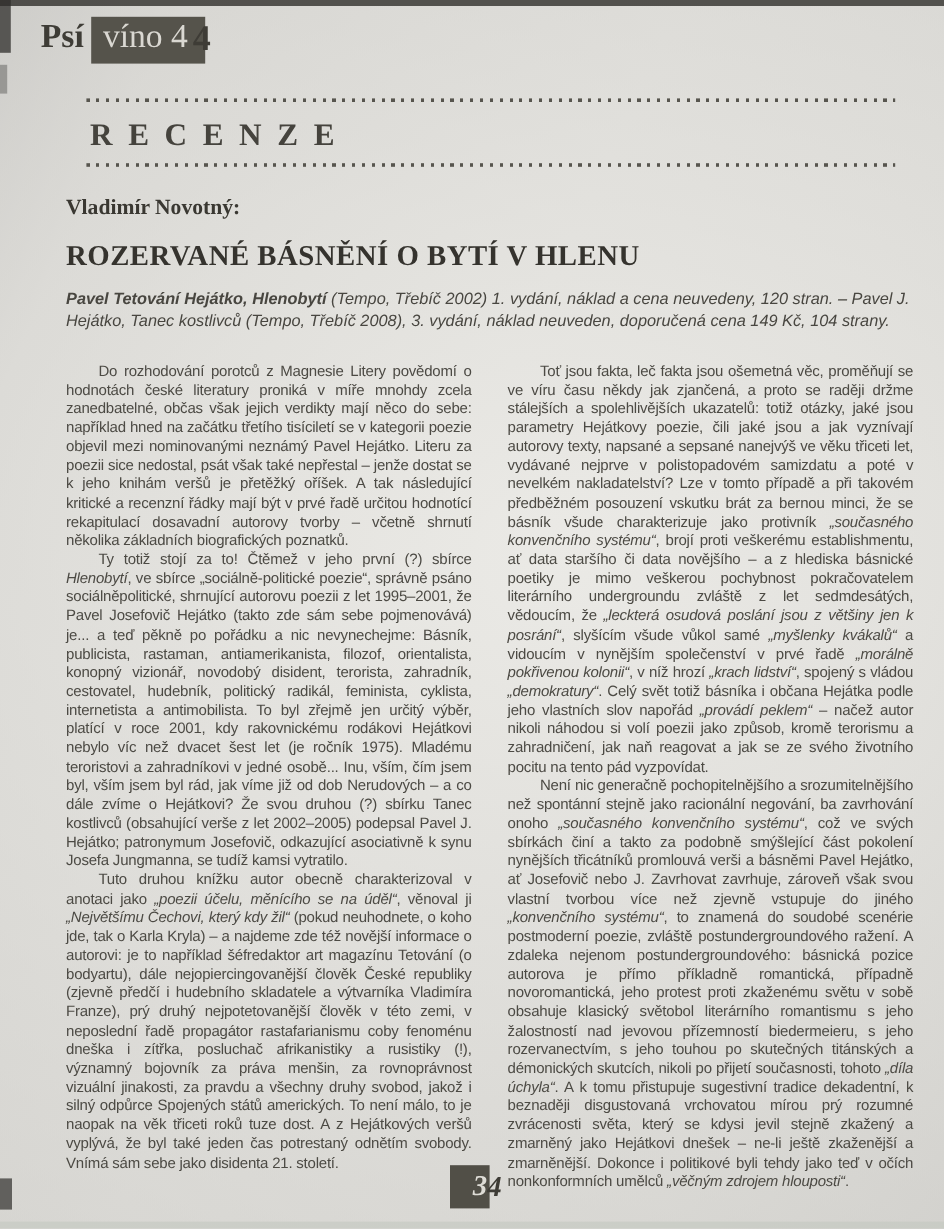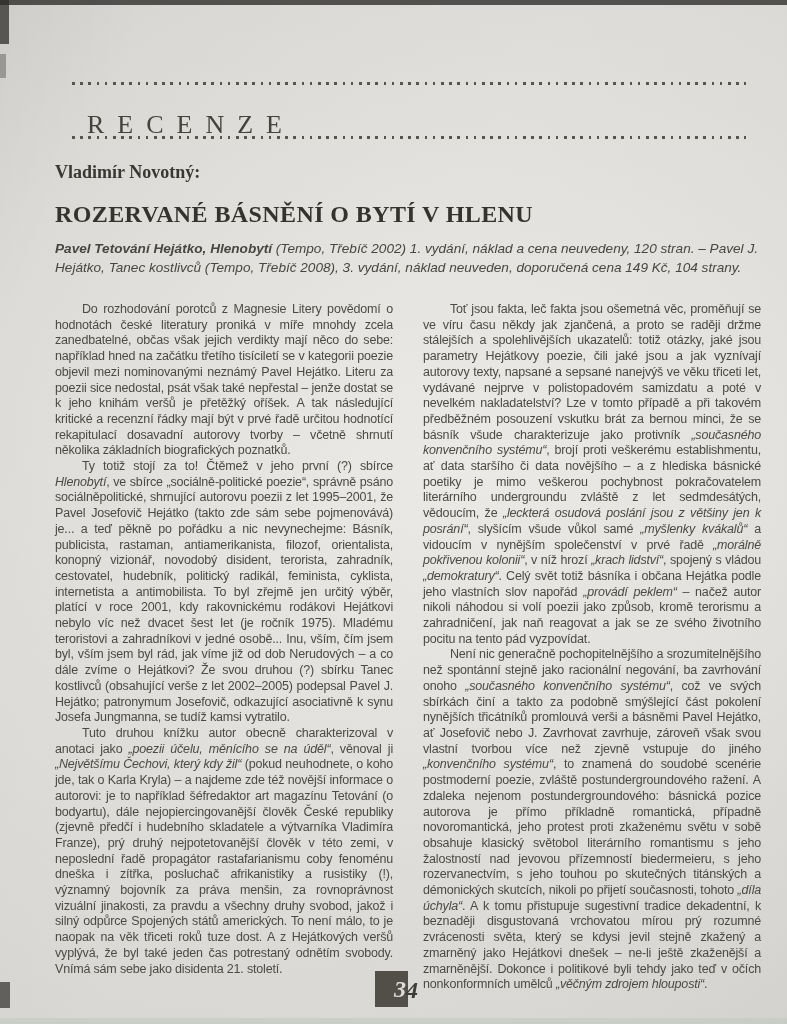--- a/index.html
+++ b/index.html
@@ -32,22 +32,22 @@
   .masthead .suffix{font-weight:600;margin-left:-10px;position:relative;top:3px;font-size:30px;}
 
   .dotted{
     position:absolute;left:72px;width:674px;height:3px;
     background:repeating-linear-gradient(to right,#57554e 0 2.6px,transparent 2.6px 8.2px);
   }
   .dotted-1{top:82px;}
   .dotted-2{top:136px;}
 
   .section-heading{
-    position:absolute;left:71px;top:94px;margin:16px;
-    font-family:"Liberation Serif",serif;font-weight:400;
+    position:absolute;left:71px;top:94px;margin:4px;
+    font-family:"Liberation Serif",serif;font-weight:700;
     font-size:26px;letter-spacing:13px;color:#45433d;
   }
 
   .review-author{
     position:absolute;left:55px;top:162px;margin:0;
     font-family:"Liberation Serif",serif;font-weight:700;
     font-size:18px;color:#3a3832;
   }
   .review-title{
     position:absolute;left:55px;top:201px;margin:0;
@@ -90,20 +90,23 @@
 <body>
 
 <div class="page">
 
   <div class="artifact a-top"></div>
   <div class="artifact a-left1"></div>
   <div class="artifact a-left2"></div>
   <div class="artifact a-botleft"></div>
   <div class="artifact a-bottom"></div>
 
+  <div class="masthead">
+    <span class="prefix">Psí</span><span class="logo-box">víno 4</span><span class="suffix">4</span>
+  </div>
 
   <div class="dotted dotted-1"></div>
   <h1 class="section-heading">RECENZE</h1>
   <div class="dotted dotted-2"></div>
 
   <p class="review-author">Vladimír Novotný:</p>
   <h2 class="review-title">ROZERVANÉ BÁSNĚNÍ O BYTÍ V HLENU</h2>
   <p class="bibliography"><span class="it bi">Pavel Tetování Hejátko, Hlenobytí </span><span class="it">(Tempo, Třebíč 2002) 1. vydání, náklad a cena neuvedeny, 120 stran. – Pavel J. Hejátko, Tanec kostlivců (Tempo, Třebíč 2008), 3. vydání, náklad neuveden, doporučená cena 149 Kč, 104 strany.</span></p>
 
   <div class="columns">

